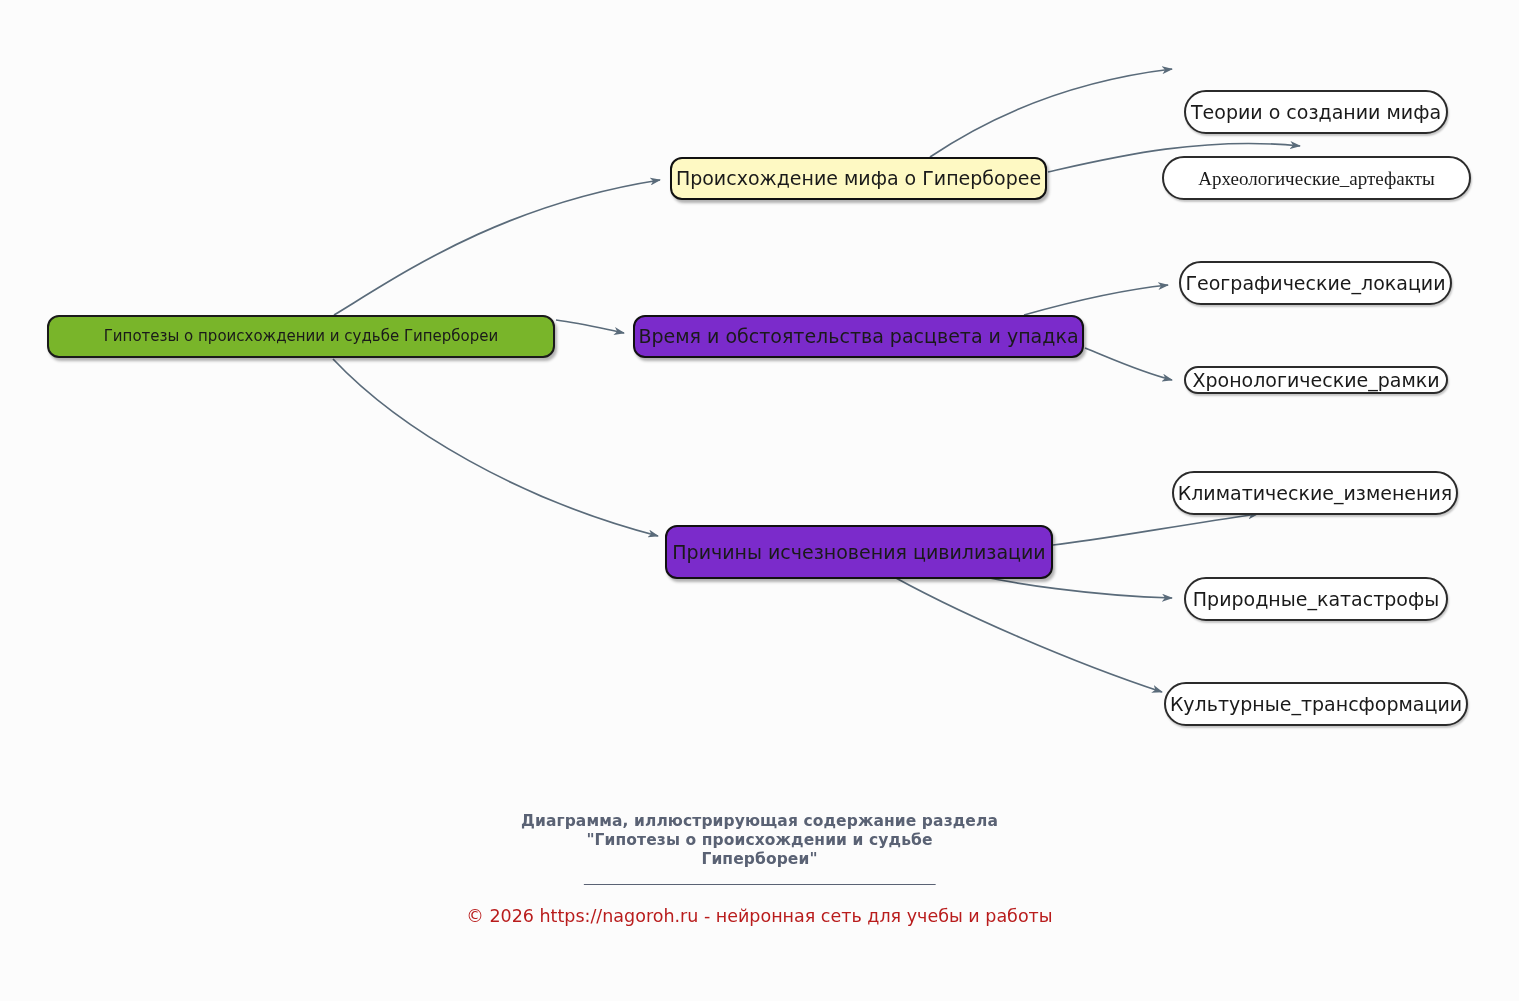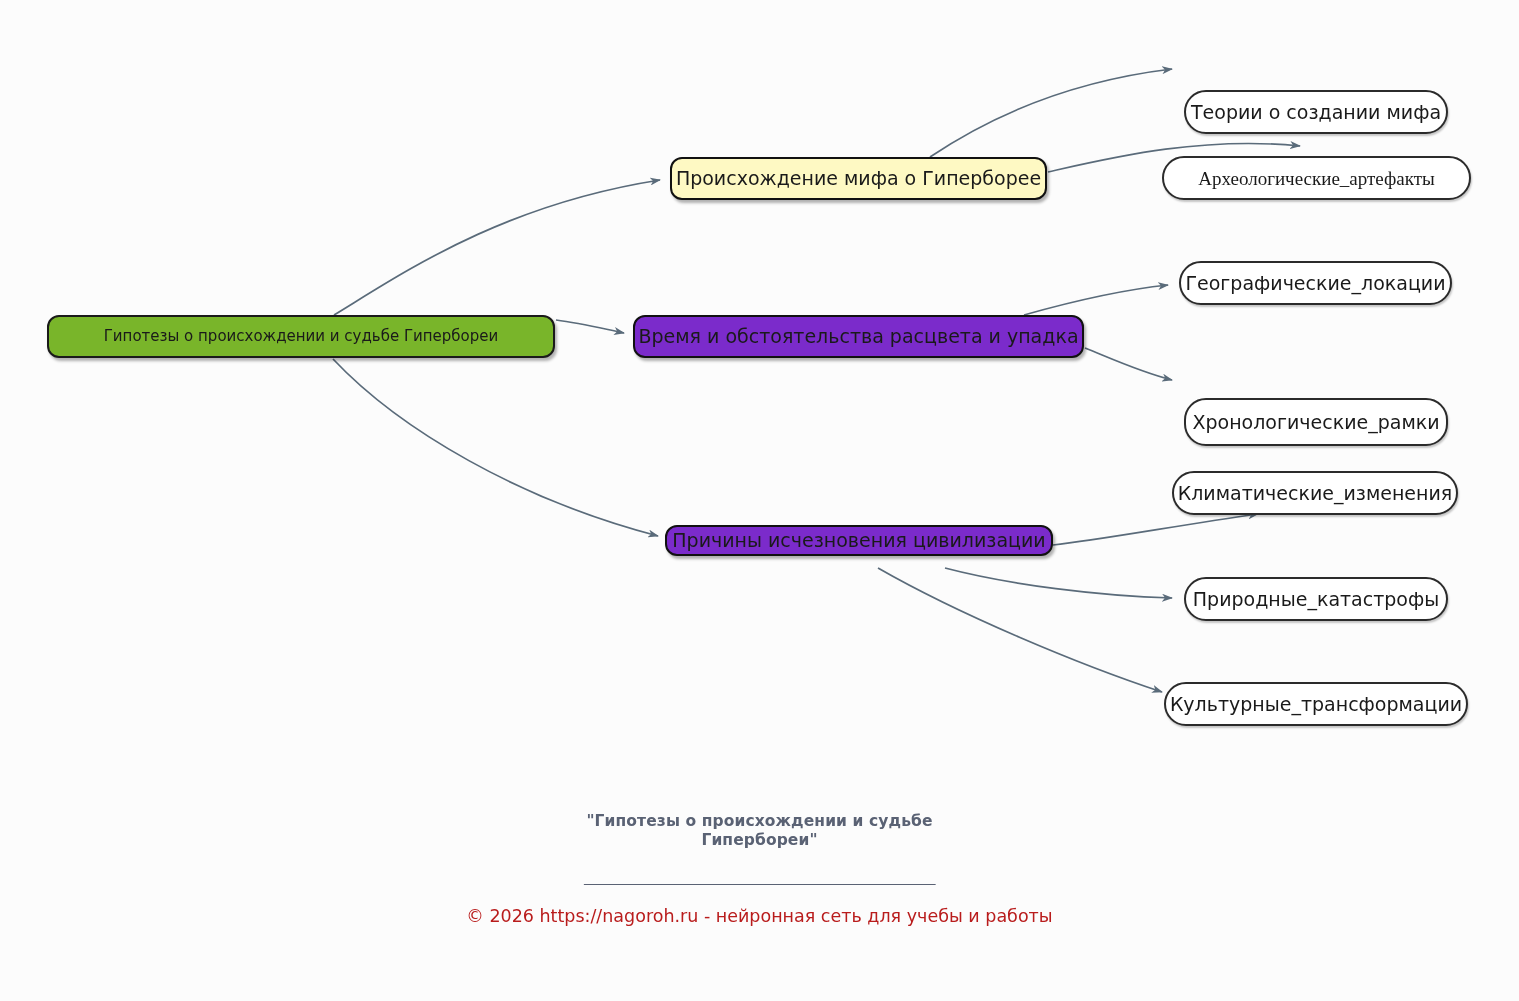--- a/index.html
+++ b/index.html
@@ -135,37 +135,38 @@
   <div class="node node-leaf" style="left: 1162px; top: 156px; width: 309px; height: 44px; font-family: Liberation Serif, serif;">
     <span>Археологические_артефакты</span>
   </div>
 
   <div class="node node-branch" style="left: 633px; top: 315px; width: 451px; height: 43px; background: rgb(123, 43, 203);">
     <span>Время и обстоятельства расцвета и упадка</span>
   </div>
   <div class="node node-leaf" style="left: 1179px; top: 261px; width: 273px; height: 44px;">
     <span>Географические_локации</span>
   </div>
-  <div class="node node-leaf" style="left: 1184px; top: 366px; width: 264px; height: 48px; margin-top: 32px;">
+  <div class="node node-leaf" style="left: 1184px; top: 366px; width: 264px; height: 28px;">
     <span>Хронологические_рамки</span>
   </div>
 
-  <div class="node node-branch" style="left: 665px; top: 525px; width: 388px; height: 31px; background: rgb(123, 43, 203);">
+  <div class="node node-branch" style="left: 665px; top: 525px; width: 388px; height: 54px; background: rgb(123, 43, 203);">
     <span>Причины исчезновения цивилизации</span>
   </div>
   <div class="node node-leaf" style="left: 1172px; top: 471px; width: 286px; height: 44px;">
     <span>Климатические_изменения</span>
   </div>
   <div class="node node-leaf" style="left: 1184px; top: 577px; width: 264px; height: 44px;">
     <span>Природные_катастрофы</span>
   </div>
   <div class="node node-leaf" style="left: 1164px; top: 682px; width: 304px; height: 44px;">
     <span>Культурные_трансформации</span>
   </div>
 
   <div class="caption caption-title">
+    <div>Диаграмма, иллюстрирующая содержание раздела</div>
     <div>"Гипотезы о происхождении и судьбе</div>
     <div>Гипербореи"</div>
   </div>
   <div class="caption caption-rule">______________________________________________________</div>
   <div class="caption caption-footer">© 2026 https://nagoroh.ru - нейронная сеть для учебы и работы</div>
 
 </div>
 
 </body></html>

